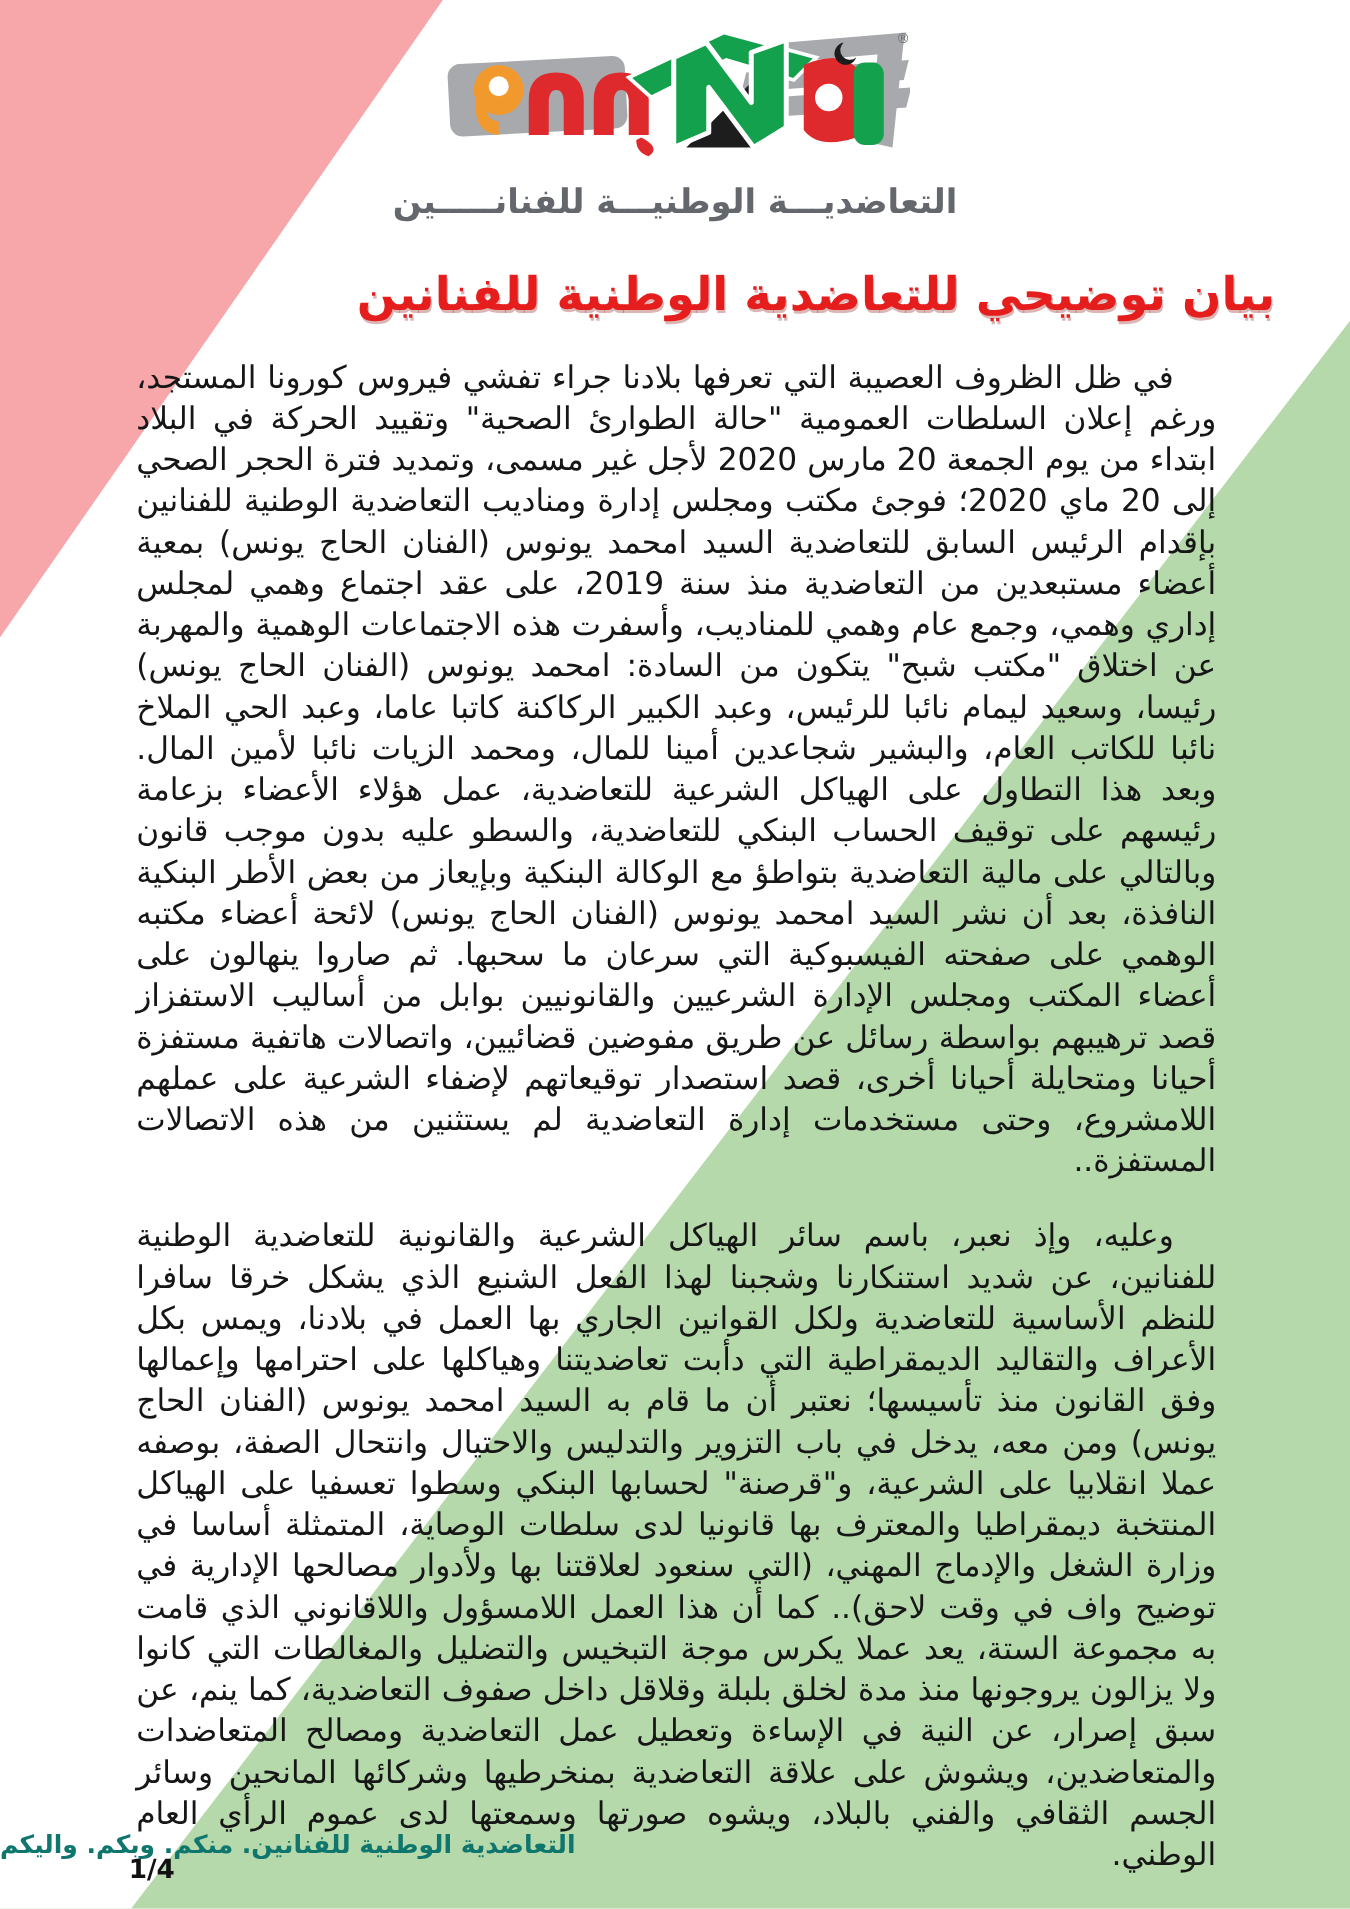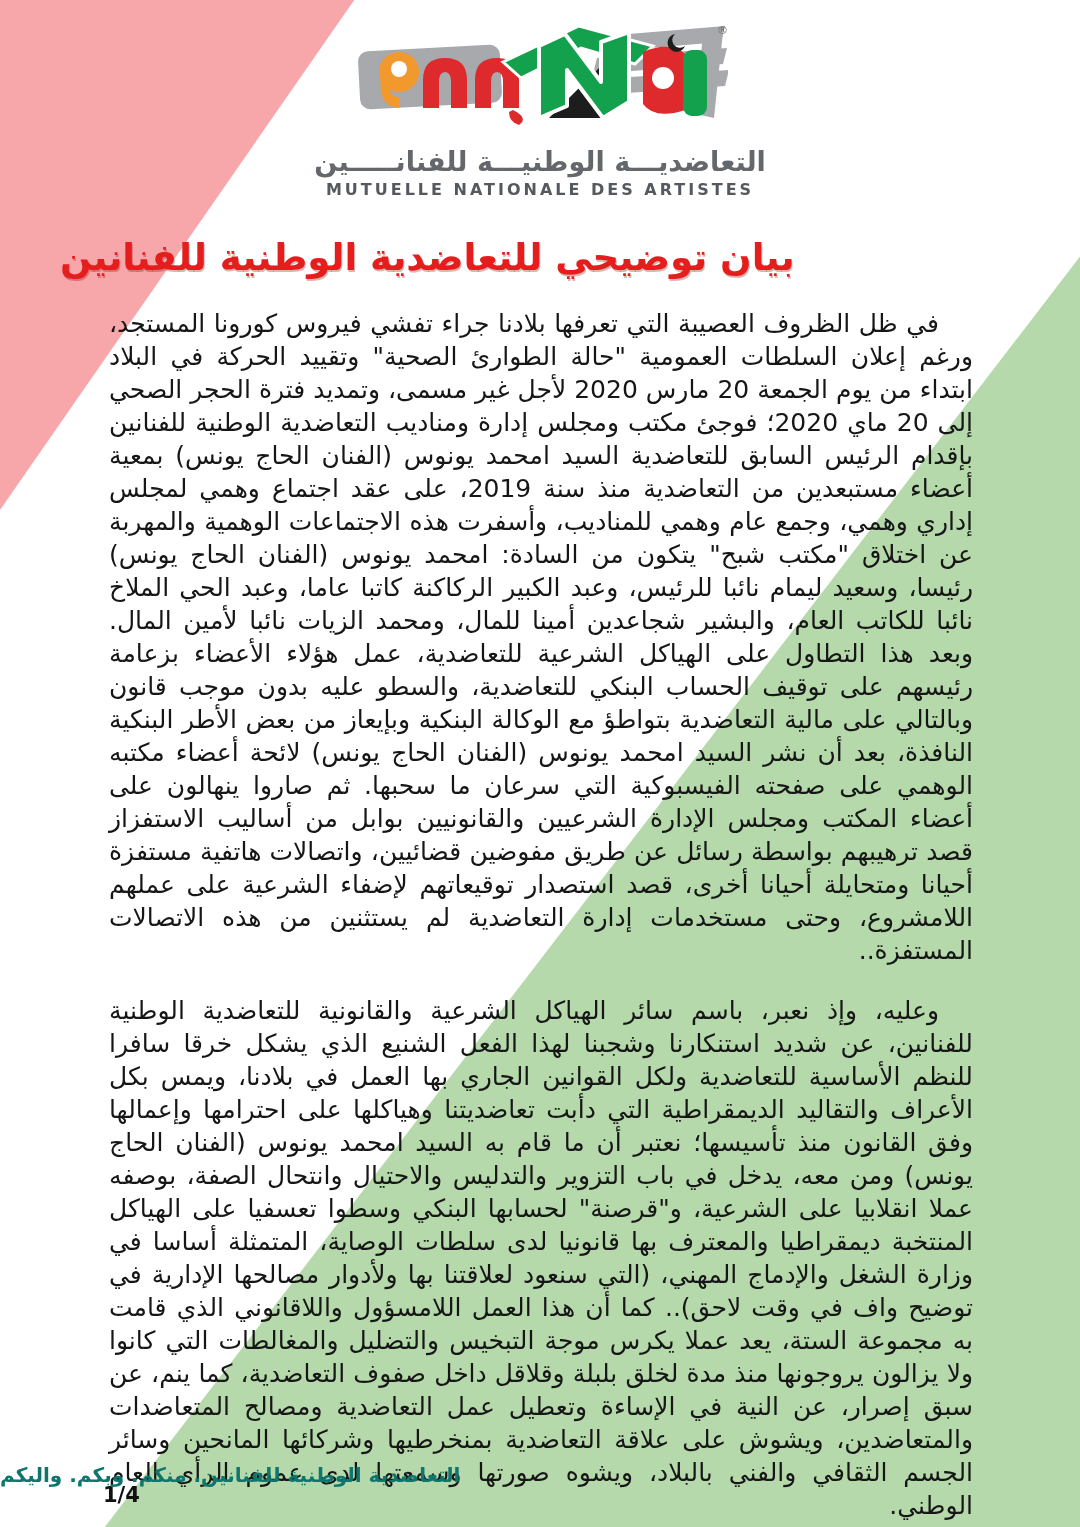--- a/index.html
+++ b/index.html
@@ -19,21 +19,21 @@
   .org-ar{
     color:#64686c;font-size:27px;font-weight:bold;margin-top:16px;
     direction:rtl;letter-spacing:1px;
   }
   .org-fr{
     color:#55585c;font-size:16px;font-weight:bold;letter-spacing:3px;margin-top:3px;
   }
 
   
   .title{
-    margin:36px 60px 0;text-align:left;
+    margin:36px 60px 0;text-align:right;
     color:#e51d1d;font-size:37px;font-weight:900;line-height:1.25;
     direction:rtl;
     text-shadow:1px 2px 0 rgba(140,10,10,.30);
   }
 
   
   .body{
     margin:26px 95px 0 97px;
     direction:rtl;text-align:justify;
     color:#161616;font-size:25px;line-height:33px;
@@ -92,21 +92,20 @@
           <polygon points="350,8 370,8 361,94 343,90" fill="#a7a9ac"></polygon>
           <path d="M290,28 Q318,16 332,30 L332,86 Q302,96 290,80 Z" fill="#de2a2c"></path>
           <rect x="330" y="26" width="24" height="66" rx="9" fill="#14a14d"></rect>
           <circle cx="310" cy="54" r="11" fill="#ffffff"></circle>
           <path d="M322,10 a9,9 0 1 0 10,12 a7,7 0 1 1 -10,-12" fill="#1d1d1d"></path>
         </g>
         <text x="364" y="10" font-size="11" fill="#6a6e72">®</text>
       </svg>
     </span>
     <div class="org-ar">التعاضديـــة الوطنيـــة للفنانـــــين</div>
-    <div class="org-fr">MUTUELLE NATIONALE DES ARTISTES</div>
   </header>
 
   <h1 class="title">بيان توضيحي للتعاضدية الوطنية للفنانين</h1>
 
   <main class="body">
     <p>في ظل الظروف العصيبة التي تعرفها بلادنا جراء تفشي فيروس كورونا المستجد، ورغم إعلان السلطات العمومية "حالة الطوارئ الصحية" وتقييد الحركة في البلاد ابتداء من يوم الجمعة 20 مارس 2020 لأجل غير مسمى، وتمديد فترة الحجر الصحي إلى 20 ماي 2020؛ فوجئ مكتب ومجلس إدارة ومناديب التعاضدية الوطنية للفنانين بإقدام الرئيس السابق للتعاضدية السيد امحمد يونوس (الفنان الحاج يونس) بمعية أعضاء مستبعدين من التعاضدية منذ سنة 2019، على عقد اجتماع وهمي لمجلس إداري وهمي، وجمع عام وهمي للمناديب، وأسفرت هذه الاجتماعات الوهمية والمهربة عن اختلاق "مكتب شبح" يتكون من السادة: امحمد يونوس (الفنان الحاج يونس) رئيسا، وسعيد ليمام نائبا للرئيس، وعبد الكبير الركاكنة كاتبا عاما، وعبد الحي الملاخ نائبا للكاتب العام، والبشير شجاعدين أمينا للمال، ومحمد الزيات نائبا لأمين المال. وبعد هذا التطاول على الهياكل الشرعية للتعاضدية، عمل هؤلاء الأعضاء بزعامة رئيسهم على توقيف الحساب البنكي للتعاضدية، والسطو عليه بدون موجب قانون وبالتالي على مالية التعاضدية بتواطؤ مع الوكالة البنكية وبإيعاز من بعض الأطر البنكية النافذة، بعد أن نشر السيد امحمد يونوس (الفنان الحاج يونس) لائحة أعضاء مكتبه الوهمي على صفحته الفيسبوكية التي سرعان ما سحبها. ثم صاروا ينهالون على أعضاء المكتب ومجلس الإدارة الشرعيين والقانونيين بوابل من أساليب الاستفزاز قصد ترهيبهم بواسطة رسائل عن طريق مفوضين قضائيين، واتصالات هاتفية مستفزة أحيانا ومتحايلة أحيانا أخرى، قصد استصدار توقيعاتهم لإضفاء الشرعية على عملهم اللامشروع، وحتى مستخدمات إدارة التعاضدية لم يستثنين من هذه الاتصالات المستفزة..</p>
     <p>وعليه، وإذ نعبر، باسم سائر الهياكل الشرعية والقانونية للتعاضدية الوطنية للفنانين، عن شديد استنكارنا وشجبنا لهذا الفعل الشنيع الذي يشكل خرقا سافرا للنظم الأساسية للتعاضدية ولكل القوانين الجاري بها العمل في بلادنا، ويمس بكل الأعراف والتقاليد الديمقراطية التي دأبت تعاضديتنا وهياكلها على احترامها وإعمالها وفق القانون منذ تأسيسها؛ نعتبر أن ما قام به السيد امحمد يونوس (الفنان الحاج يونس) ومن معه، يدخل في باب التزوير والتدليس والاحتيال وانتحال الصفة، بوصفه عملا انقلابيا على الشرعية، و"قرصنة" لحسابها البنكي وسطوا تعسفيا على الهياكل المنتخبة ديمقراطيا والمعترف بها قانونيا لدى سلطات الوصاية، المتمثلة أساسا في وزارة الشغل والإدماج المهني، (التي سنعود لعلاقتنا بها ولأدوار مصالحها الإدارية في توضيح واف في وقت لاحق).. كما أن هذا العمل اللامسؤول واللاقانوني الذي قامت به مجموعة الستة، يعد عملا يكرس موجة التبخيس والتضليل والمغالطات التي كانوا ولا يزالون يروجونها منذ مدة لخلق بلبلة وقلاقل داخل صفوف التعاضدية، كما ينم، عن سبق إصرار، عن النية في الإساءة وتعطيل عمل التعاضدية ومصالح المتعاضدات والمتعاضدين، ويشوش على علاقة التعاضدية بمنخرطيها وشركائها المانحين وسائر الجسم الثقافي والفني بالبلاد، ويشوه صورتها وسمعتها لدى عموم الرأي العام الوطني.</p>
     <p>أمام هذه الوقائع والممارسات المرفوضة جملة وتفصيلا والمفروضة علينا اليوم لإلهائنا عن</p>
   </main>
 

